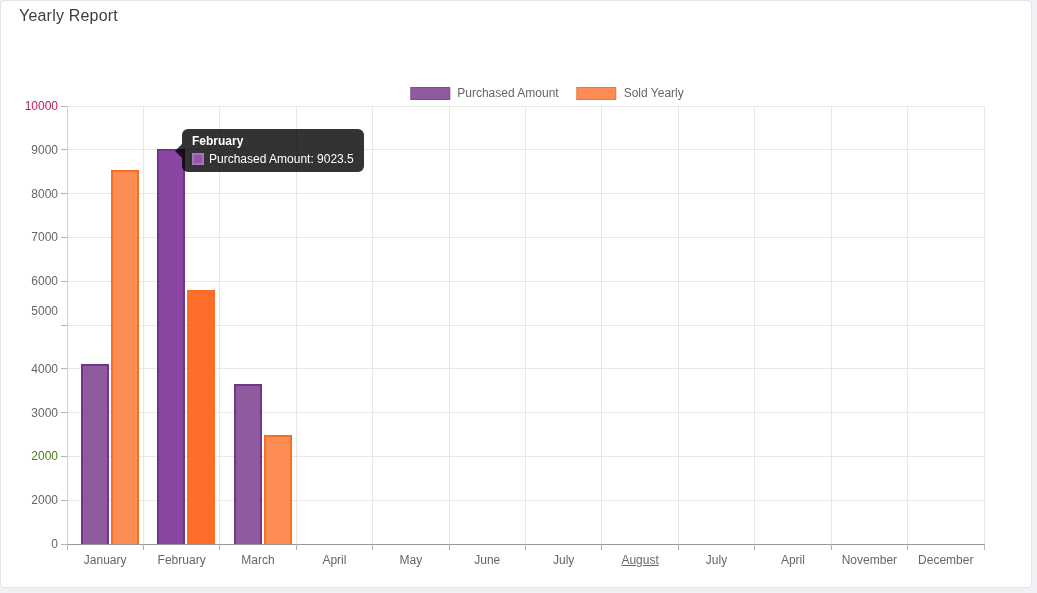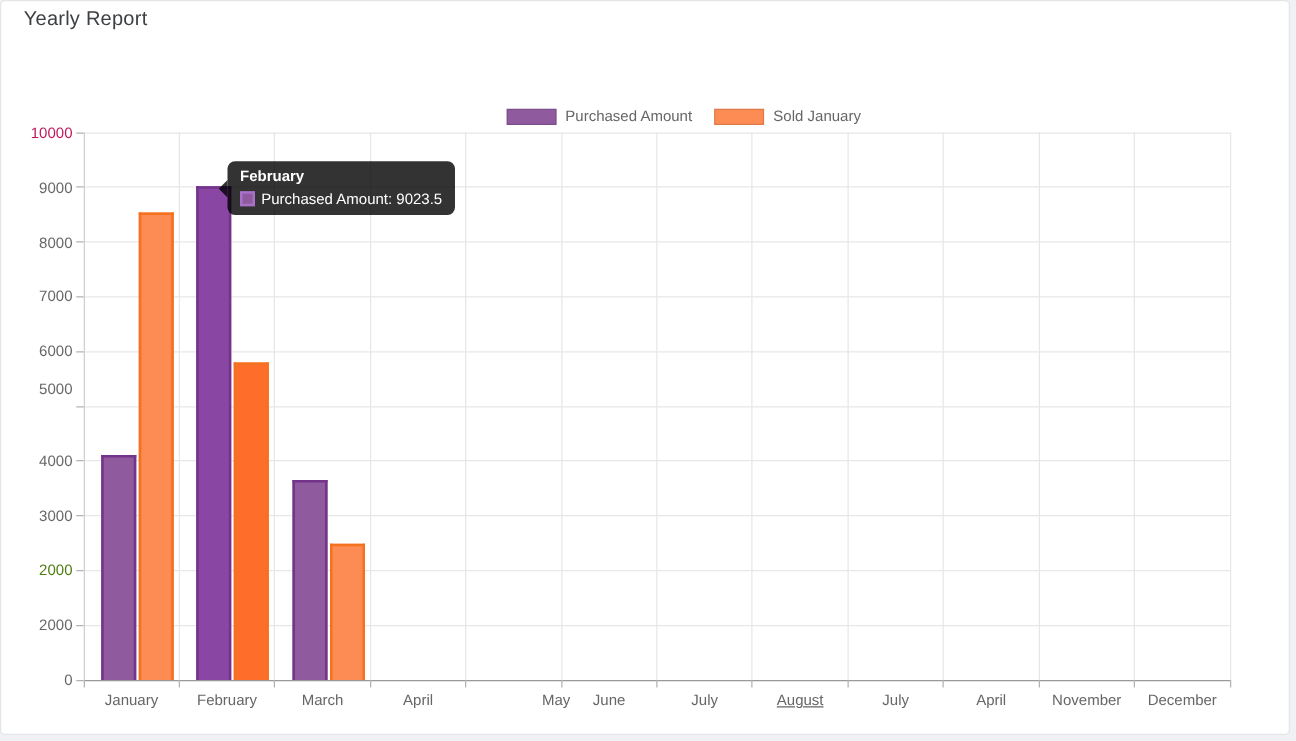--- a/index.html
+++ b/index.html
@@ -66,21 +66,21 @@
 
 <div class="card">
   <div class="title" style="color: rgb(60, 64, 67);">Yearly Report</div>
   <div class="legend" id="legend">
       <div class="legend-item">
         <div class="legend-swatch" style="background: rgb(143, 90, 158);"></div>
         <span class="legend-label" style="color: rgb(102, 102, 102);">Purchased Amount</span>
       </div>
       <div class="legend-item">
         <div class="legend-swatch" style="background: rgb(253, 139, 84);"></div>
-        <span class="legend-label" style="color: rgb(102, 102, 102);">Sold January</span>
+        <span class="legend-label" style="color: rgb(102, 102, 102);">Sold Yearly</span>
       </div>
     </div>
   <div class="plot" id="plot">
       <div class="gridline-h" style="left: 66px; top: 542.5px; width: 917px; height: 1px; background: rgb(153, 153, 153);"></div>
       <div class="tick-mark" style="left: 60px; top: 542.5px; width: 6px; height: 1px; background: rgb(179, 179, 179);"></div>
       <div class="y-label" style="top: 536px; color: rgb(102, 102, 102);">0</div>
       <div class="gridline-h" style="left: 66px; top: 498.7px; width: 917px; height: 1px; background: rgb(231, 231, 231);"></div>
       <div class="tick-mark" style="left: 60px; top: 498.7px; width: 6px; height: 1px; background: rgb(179, 179, 179);"></div>
       <div class="y-label" style="top: 492.2px; color: rgb(102, 102, 102);">2000</div>
       <div class="gridline-h" style="left: 66px; top: 454.9px; width: 917px; height: 1px; background: rgb(231, 231, 231);"></div>
@@ -133,21 +133,21 @@
       <div class="gridline-v" style="left: 829.667px; top: 105px; width: 1px; height: 438px; background: rgb(231, 231, 231);"></div>
       <div class="tick-mark" style="left: 829.667px; top: 543px; width: 1px; height: 6px; background: rgb(179, 179, 179);"></div>
       <div class="gridline-v" style="left: 906.083px; top: 105px; width: 1px; height: 438px; background: rgb(231, 231, 231);"></div>
       <div class="tick-mark" style="left: 906.083px; top: 543px; width: 1px; height: 6px; background: rgb(179, 179, 179);"></div>
       <div class="gridline-v" style="left: 982.5px; top: 105px; width: 1px; height: 438px; background: rgb(231, 231, 231);"></div>
       <div class="tick-mark" style="left: 982.5px; top: 543px; width: 1px; height: 6px; background: rgb(179, 179, 179);"></div>
       <div class="x-label" style="left: 104.208px; top: 552px; color: rgb(102, 102, 102);">January</div>
       <div class="x-label" style="left: 180.625px; top: 552px; color: rgb(102, 102, 102);">February</div>
       <div class="x-label" style="left: 257.042px; top: 552px; color: rgb(102, 102, 102);">March</div>
       <div class="x-label" style="left: 333.458px; top: 552px; color: rgb(102, 102, 102);">April</div>
-      <div class="x-label" style="left: 409.875px; top: 552px; color: rgb(102, 102, 102); margin-left: 34px;">May</div>
+      <div class="x-label" style="left: 409.875px; top: 552px; color: rgb(102, 102, 102);">May</div>
       <div class="x-label" style="left: 486.292px; top: 552px; color: rgb(102, 102, 102);">June</div>
       <div class="x-label" style="left: 562.708px; top: 552px; color: rgb(102, 102, 102);">July</div>
       <div class="x-label" style="left: 639.125px; top: 552px; color: rgb(102, 102, 102); text-decoration: underline;">August</div>
       <div class="x-label" style="left: 715.542px; top: 552px; color: rgb(102, 102, 102);">July</div>
       <div class="x-label" style="left: 791.958px; top: 552px; color: rgb(102, 102, 102);">April</div>
       <div class="x-label" style="left: 868.375px; top: 552px; color: rgb(102, 102, 102);">November</div>
       <div class="x-label" style="left: 944.792px; top: 552px; color: rgb(102, 102, 102);">December</div>
       <div class="bar" style="left: 80px; top: 363.42px; width: 28px; height: 179.58px; background: rgb(143, 90, 158); border-color: rgb(116, 52, 140);"></div>
       <div class="bar" style="left: 156.417px; top: 147.771px; width: 28px; height: 395.229px; background: rgb(138, 70, 163); border-color: rgb(116, 52, 140);"></div>
       <div class="bar" style="left: 232.833px; top: 383.13px; width: 28px; height: 159.87px; background: rgb(143, 90, 158); border-color: rgb(116, 52, 140);"></div>

